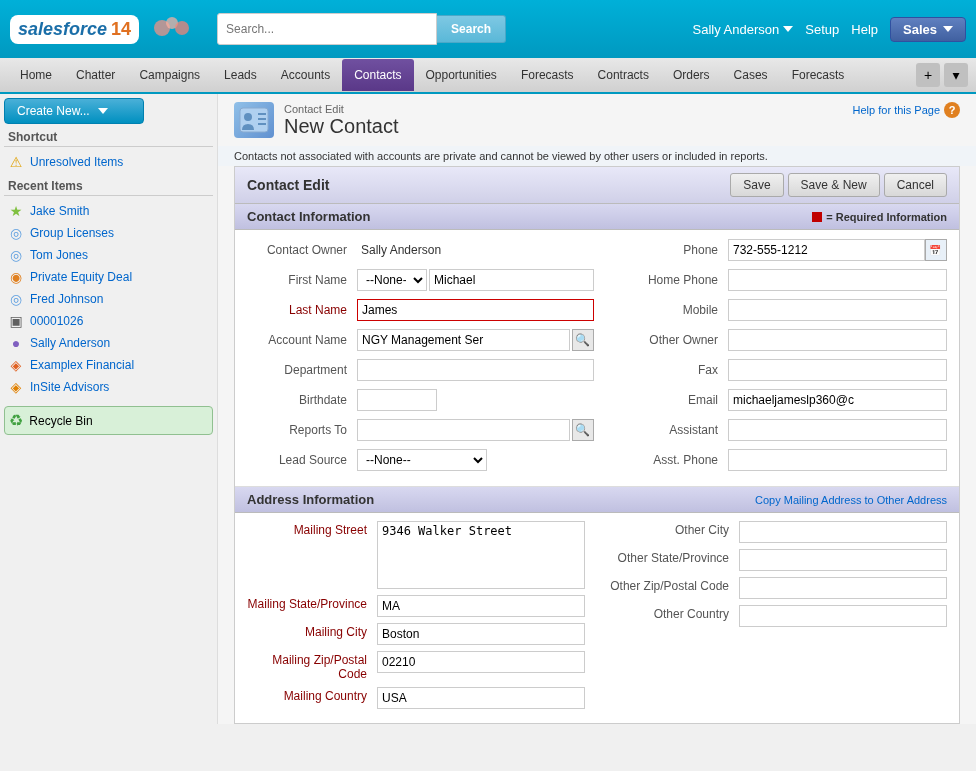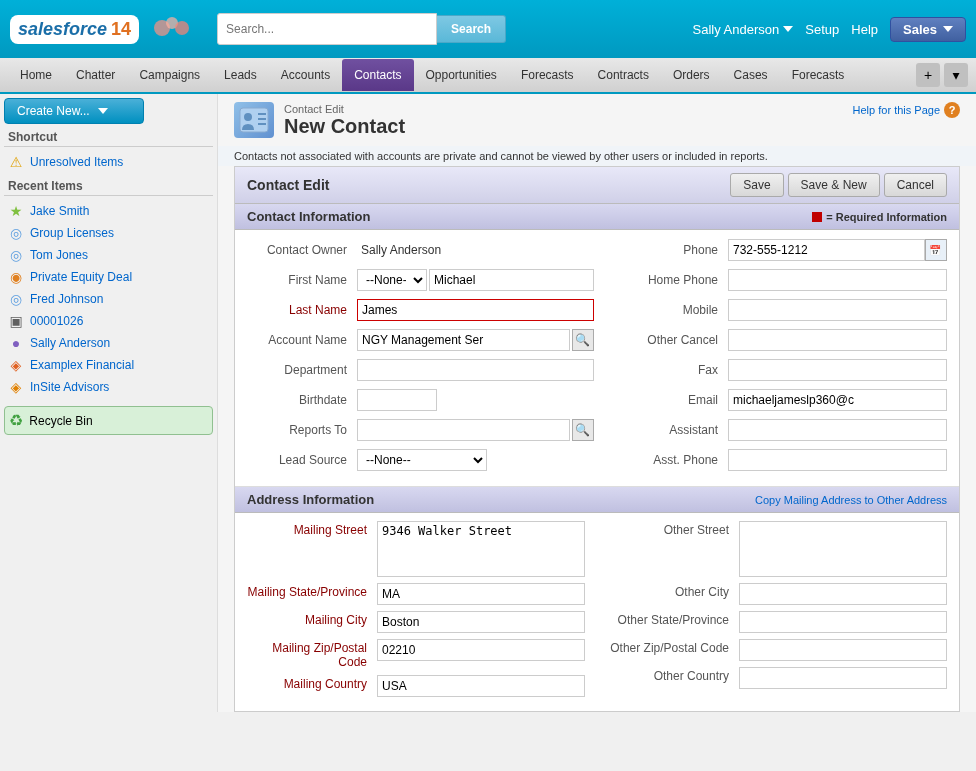--- a/index.html
+++ b/index.html
@@ -209,21 +209,21 @@
       height: 36px;
       background: linear-gradient(135deg, #90c0e8, #6090d0);
       border-radius: 4px;
       display: flex;
       align-items: center;
       justify-content: center;
       font-size: 20px;
       color: white;
     }
     .page-breadcrumb { font-size: 11px; color: #666; }
-    .page-title { font-size: 20px; color: #333; font-weight: bold; }
+    .page-title { font-size: 20px; color: #333; font-weight: normal; }
     .help-link { color: #0066cc; font-size: 11px; cursor: pointer; display: flex; align-items: center; gap: 4px; }
     .help-circle { width: 16px; height: 16px; background: #e08020; color: white; border-radius: 50%; display: flex; align-items: center; justify-content: center; font-size: 11px; font-weight: bold; }
 
     
     .notice-bar {
       padding: 4px 16px;
       font-size: 11px;
       color: #333;
       background: #f0f4f8;
     }
@@ -349,21 +349,21 @@
       min-width: 130px;
       text-align: right;
       padding-right: 10px;
       font-size: 12px;
       color: #880000;
       padding-top: 2px;
     }
     .addr-label.normal { color: #555; }
     .addr-textarea {
       flex: 1;
-      height: 56px;
+      height: 68px;
       border: 1px solid #ccc;
       padding: 2px 4px;
       font-size: 12px;
       resize: none;
     }
     .addr-input {
       flex: 1;
       height: 22px;
       border: 1px solid #ccc;
       padding: 0 4px;
@@ -588,21 +588,21 @@
           </div>
           <div class="form-row">
             <div class="form-label">Home Phone</div>
             <input class="form-control" type="text" value="" style="">
           </div>
           <div class="form-row">
             <div class="form-label">Mobile</div>
             <input class="form-control" type="text" value="" style="">
           </div>
           <div class="form-row">
-            <div class="form-label">Other Cancel</div>
+            <div class="form-label">Other Owner</div>
             <input class="form-control" type="text" value="" style="">
           </div>
           <div class="form-row">
             <div class="form-label">Fax</div>
             <input class="form-control" type="text" value="" style="">
           </div>
           <div class="form-row">
             <div class="form-label">Email</div>
             <input class="form-control" type="text" value="michaeljameslp360@c" style="">
           </div>
@@ -642,24 +642,20 @@
             <input class="addr-input" type="text" value="02210" style="">
           </div>
           <div class="addr-row">
             <div class="addr-label">Mailing Country</div>
             <input class="addr-input" type="text" value="USA" style="">
           </div>
         </div>
 
         <div class="addr-col">
           <div class="addr-row">
-            <div class="addr-label normal">Other Street</div>
-            <textarea class="addr-textarea" style=""></textarea>
-          </div>
-          <div class="addr-row">
             <div class="addr-label normal">Other City</div>
             <input class="addr-input" type="text" value="" style="">
           </div>
           <div class="addr-row">
             <div class="addr-label normal">Other State/Province</div>
             <input class="addr-input" type="text" value="" style="">
           </div>
           <div class="addr-row">
             <div class="addr-label normal">Other Zip/Postal Code</div>
             <input class="addr-input" type="text" value="" style="">

